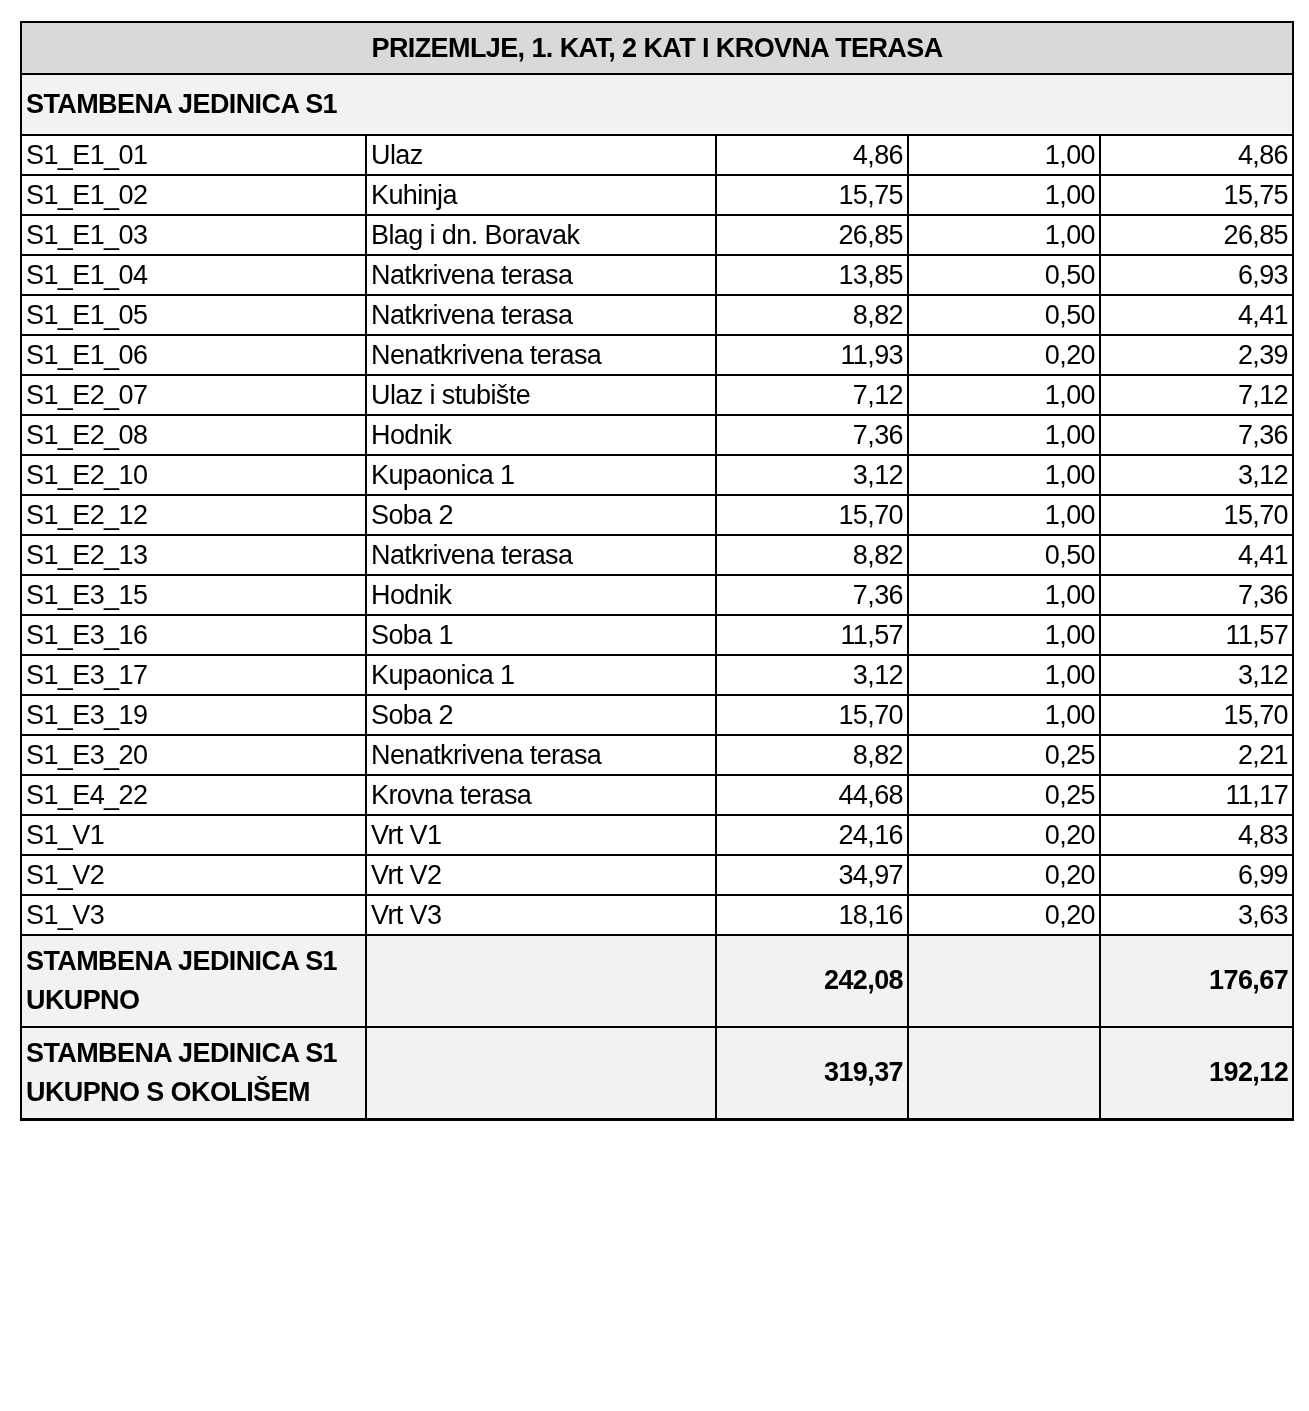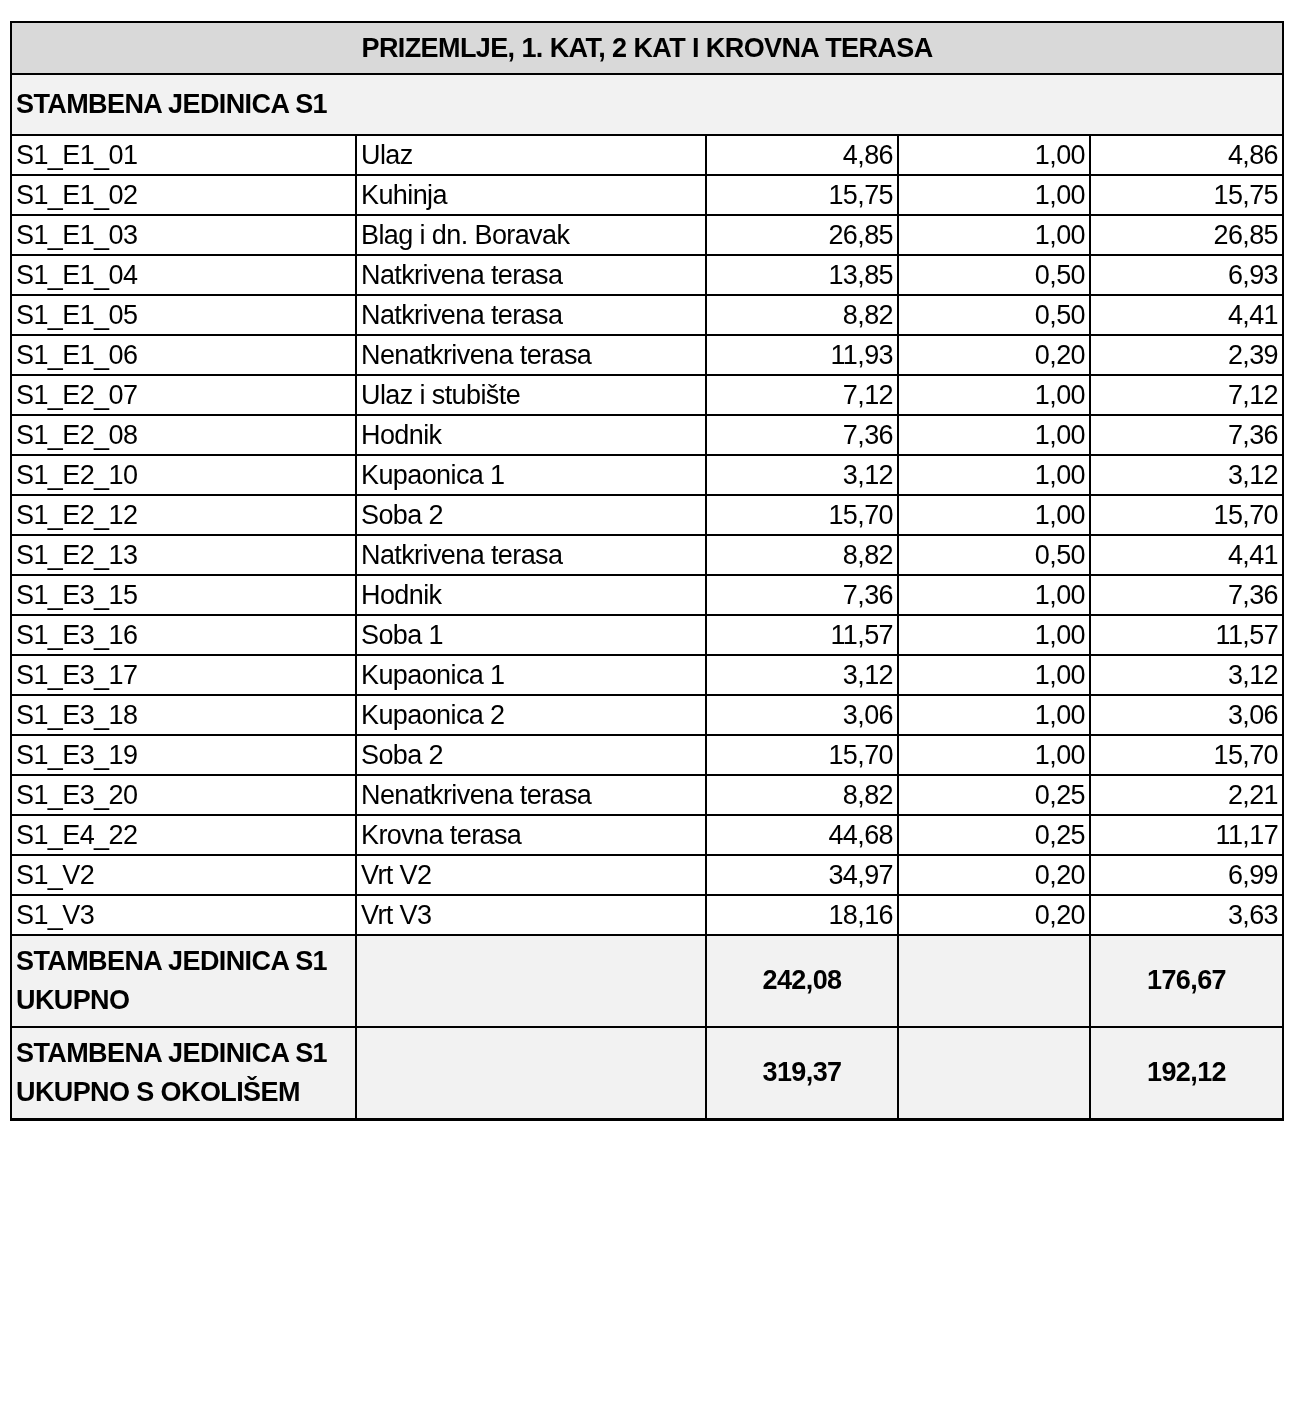--- a/index.html
+++ b/index.html
@@ -9,21 +9,21 @@
     }
     body {
       width: 1309px;
       height: 1411px;
       position: relative;
       font-family: "Liberation Sans", "DejaVu Sans", sans-serif;
       color: #000;
     }
     .sheet {
       position: absolute;
-      left: 10px;
+      left: 20px;
       top: 21px;
       width: 1272px;
     }
     table.area-table {
       border-collapse: collapse;
       width: 1272px;
       table-layout: fixed;
     }
     table.area-table td {
       border: 2px solid #000;
@@ -65,21 +65,21 @@
     }
     tr.total-row td {
       background: #f2f2f2;
       height: 90px;
       font-weight: bold;
       white-space: normal;
       line-height: 1.45;
       border: 2.5px solid #000;
     }
     tr.total-row td.num {
-      text-align: center;
+      text-align: right;
     }
     tr.total-row:last-child td {
       border-bottom: 3px solid #000;
     }
   </style>
 </head>
 <body>
 
 <div class="sheet">
   <table class="area-table">
@@ -206,27 +206,20 @@
   </tr>
 
   <tr class="data-row">
     <td>S1_E3_17</td>
     <td>Kupaonica 1</td>
     <td class="num">3,12</td>
     <td class="num">1,00</td>
     <td class="num">3,12</td>
   </tr>
 
-  <tr class="data-row">
-    <td>S1_E3_18</td>
-    <td>Kupaonica 2</td>
-    <td class="num">3,06</td>
-    <td class="num">1,00</td>
-    <td class="num">3,06</td>
-  </tr>
 
   <tr class="data-row">
     <td>S1_E3_19</td>
     <td>Soba 2</td>
     <td class="num">15,70</td>
     <td class="num">1,00</td>
     <td class="num">15,70</td>
   </tr>
 
   <tr class="data-row">
@@ -239,20 +232,27 @@
 
 
   <tr class="data-row">
     <td>S1_E4_22</td>
     <td>Krovna terasa</td>
     <td class="num">44,68</td>
     <td class="num">0,25</td>
     <td class="num">11,17</td>
   </tr>
 
+  <tr class="data-row">
+    <td>S1_V1</td>
+    <td>Vrt V1</td>
+    <td class="num">24,16</td>
+    <td class="num">0,20</td>
+    <td class="num">4,83</td>
+  </tr>
 
   <tr class="data-row">
     <td>S1_V2</td>
     <td>Vrt V2</td>
     <td class="num">34,97</td>
     <td class="num">0,20</td>
     <td class="num">6,99</td>
   </tr>
 
   <tr class="data-row">

